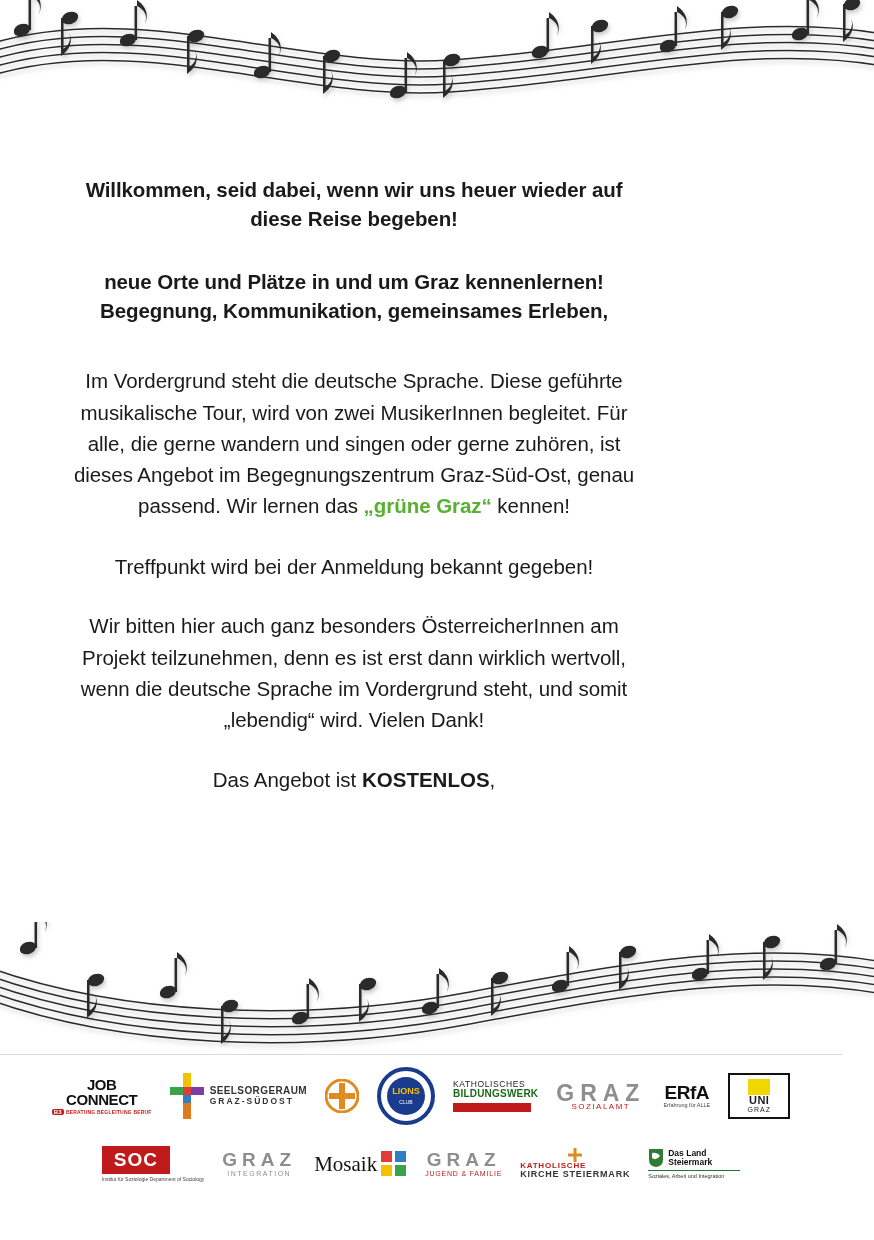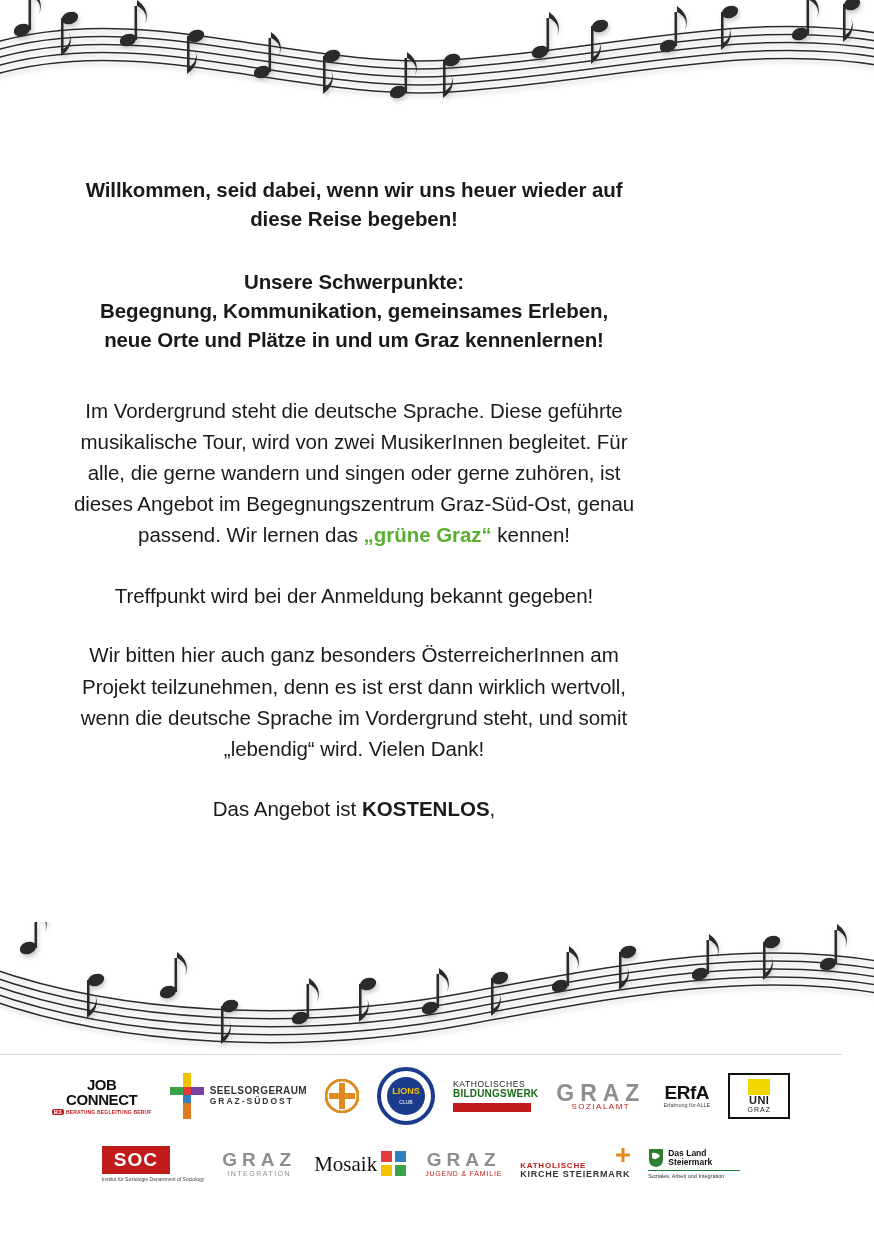--- a/index.html
+++ b/index.html
@@ -212,21 +212,21 @@
   .lg-graz-int .g { font-size: 19px; font-weight: bold; color: #8e8e8e; letter-spacing: 5px; }
   .lg-graz-int .s { font-size: 7px; color: #8e8e8e; letter-spacing: 1.5px; }
 
   .lg-mosaik { align-items: center; gap: 4px; }
   .lg-mosaik .t { font-size: 21px; color: #111; font-family: "Liberation Serif", serif; }
 
   .lg-graz-jf { flex-direction: column; align-items: center; }
   .lg-graz-jf .g { font-size: 19px; font-weight: bold; color: #8e8e8e; letter-spacing: 5px; }
   .lg-graz-jf .s { font-size: 7px; color: #c01a1a; letter-spacing: 0.8px; }
 
-  .lg-kksteiermark { flex-direction: column; align-items: flex-end; }
+  .lg-kksteiermark { flex-direction: column; align-items: center; }
   .lg-kksteiermark .t1 { font-size: 8px; color: #c01a1a; letter-spacing: 0.8px; font-weight: bold;}
   .lg-kksteiermark .t2 { font-size: 9px; color: #333; letter-spacing: 0.8px; font-weight: bold;}
 
   .lg-land { flex-direction: column; align-items: flex-start; }
   .lg-land .head { display: flex; align-items: center; gap: 4px; }
   .lg-land .tt { font-size: 8.5px; font-weight: bold; color: #111; line-height: 1.1; }
   .lg-land .rule { width: 92px; height: 1px; background: #1a7a3a; margin: 2px 0; }
   .lg-land .sub { font-size: 5.5px; color: #333; line-height: 1.25; }
 </style>
 </head>
@@ -271,23 +271,22 @@
       <use href="#note8b" x="852" y="4"></use>
     </g>
   </svg>
 </div>
 
 <main class="content">
 
   <h1 class="headline">Willkommen, seid dabei, wenn wir uns heuer wieder auf diese Reise begeben!</h1>
 
   <div class="focus">
-    <div>Unsere Schwerpunkte:</div>
+    <div>neue Orte und Plätze in und um Graz kennenlernen!</div>
     <div>Begegnung, Kommunikation, gemeinsames Erleben,</div>
-    <div>neue Orte und Plätze in und um Graz kennenlernen!</div>
   </div>
 
   <p class="para"><span>Im Vordergrund steht die deutsche Sprache. Diese geführte musikalische Tour, wird von zwei MusikerInnen begleitet. Für alle, die gerne wandern und singen oder gerne zuhören, ist dieses Angebot im Begegnungszentrum Graz-Süd-Ost, genau passend. Wir lernen das </span><span class="green">„grüne Graz“</span><span> kennen!</span></p>
 
   <p class="para tight">Treffpunkt wird bei der Anmeldung bekannt gegeben!</p>
 
   <p class="para">Wir bitten hier auch ganz besonders ÖsterreicherInnen am Projekt teilzunehmen, denn es ist erst dann wirklich wertvoll, wenn die deutsche Sprache im Vordergrund steht, und somit „lebendig“ wird. Vielen Dank!</p>
 
   <p class="closing">
     <span>Das Angebot ist </span><span class="strong">KOSTENLOS</span><span>,</span><br>

